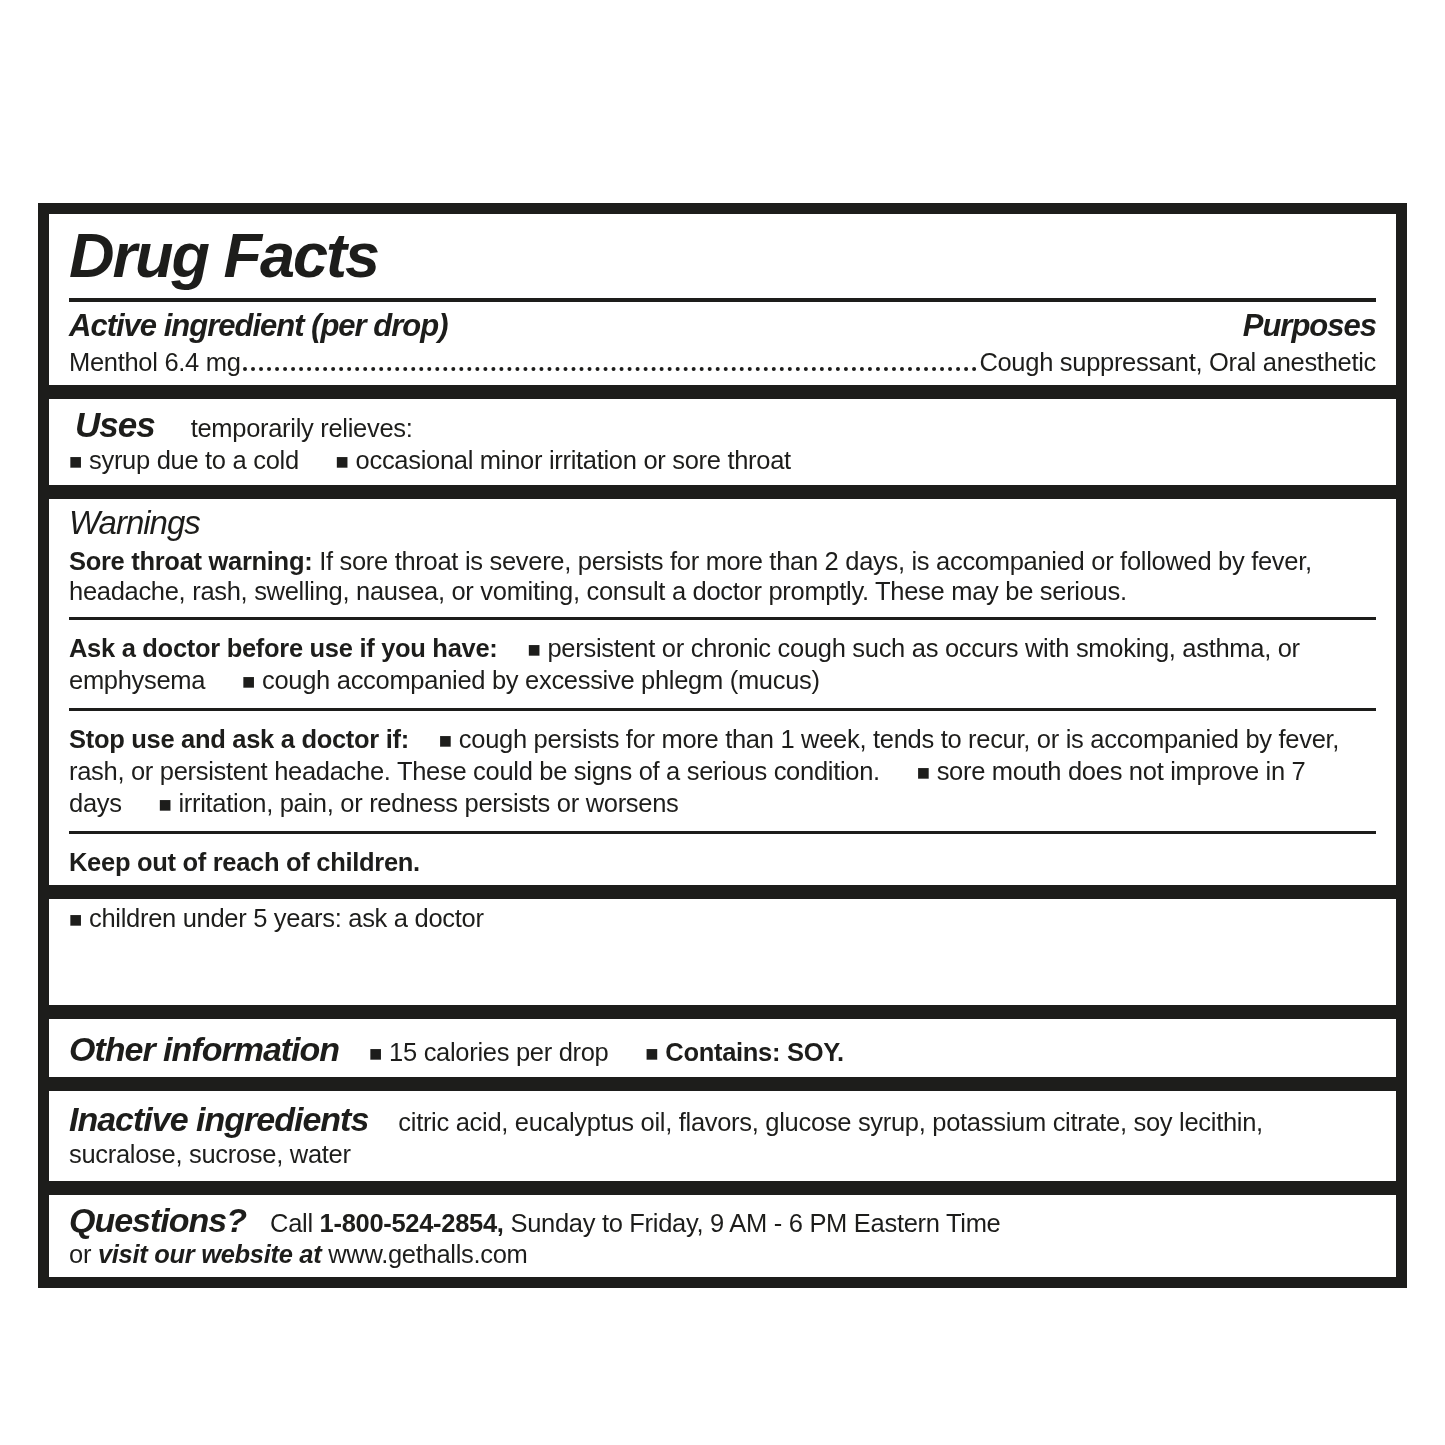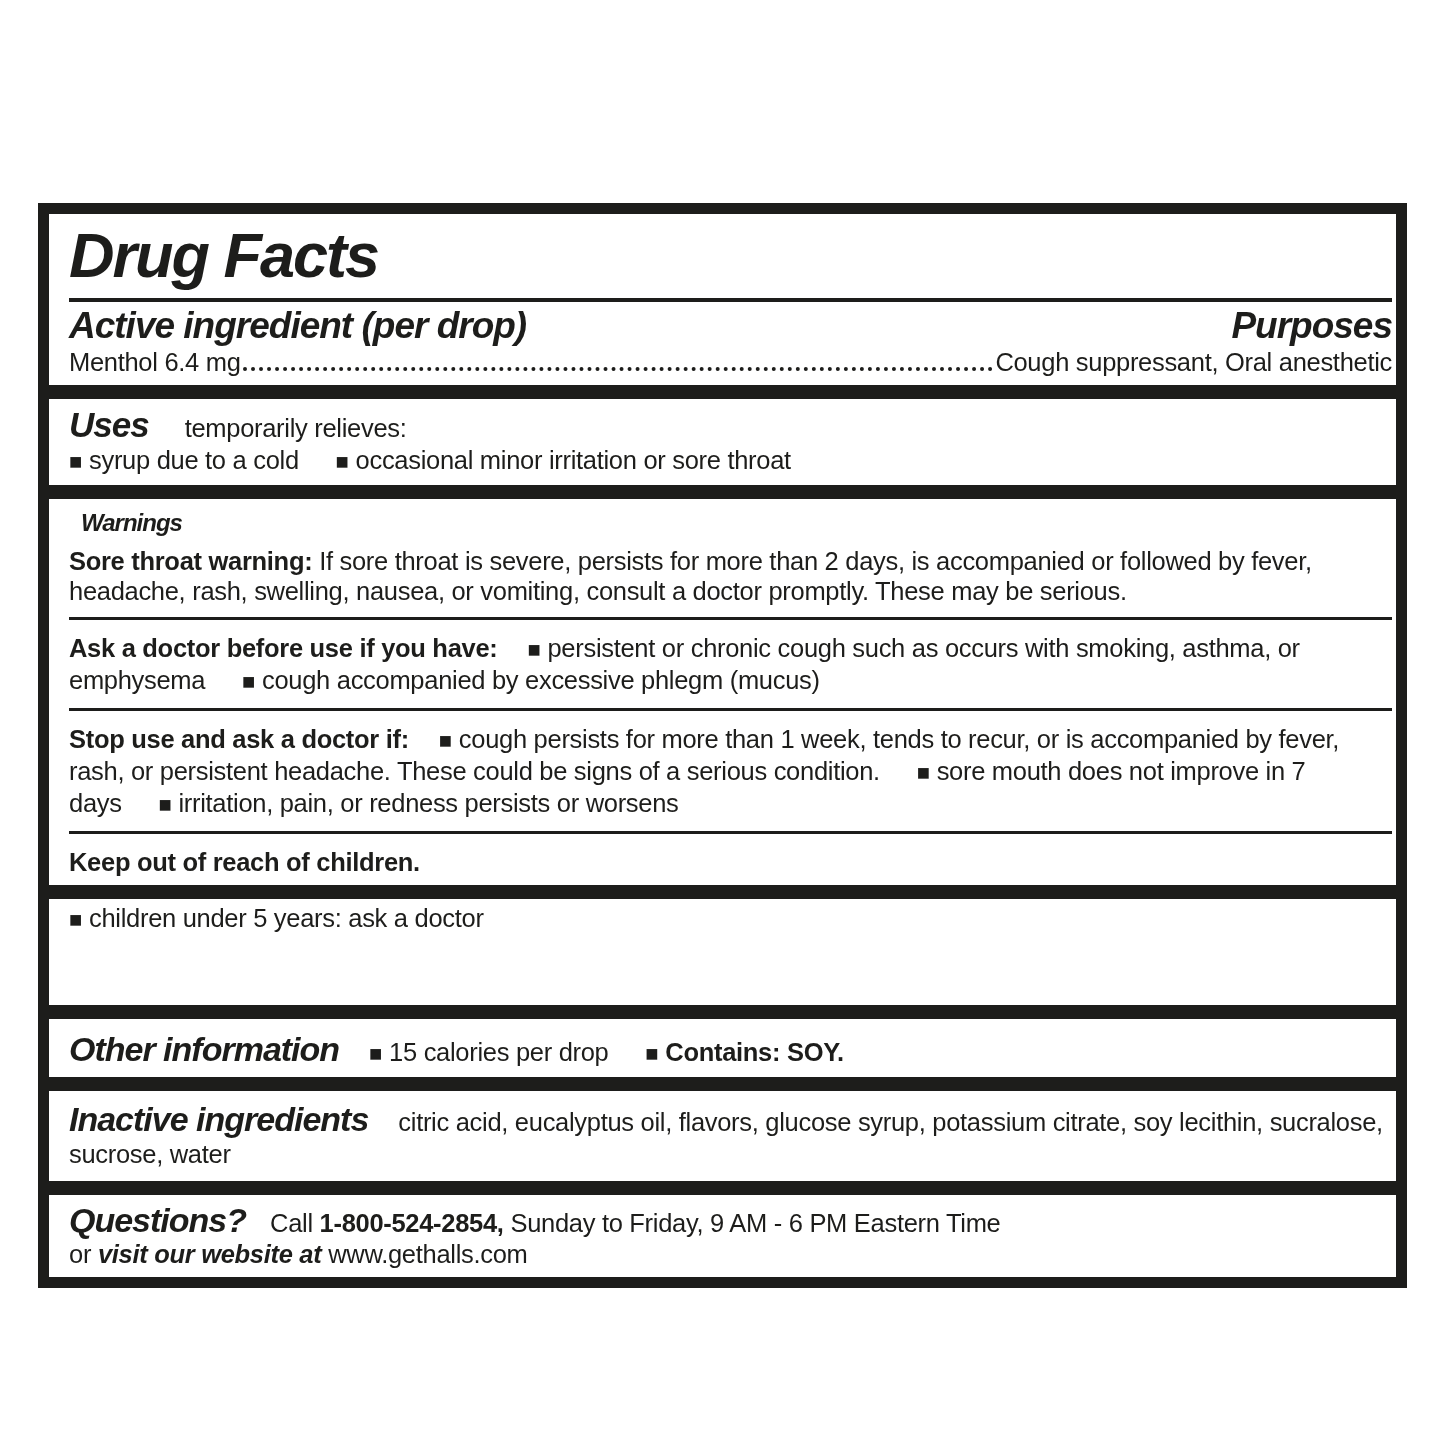--- a/index.html
+++ b/index.html
@@ -25,21 +25,21 @@
     box-sizing: border-box;
     background: #1d1d1b;
     padding: 11px;
     display: flex;
     flex-direction: column;
     gap: 14px;
   }
   .section {
     background: #ffffff;
     box-sizing: border-box;
-    padding: 4px 4px 8px 20px;
+    padding: 4px 20px 8px 20px;
     letter-spacing: -0.3px;
   }
   .body-text {
     font-size: 25.5px;
     line-height: 30px;
     margin: 0;
   }
   .runin {
     font-weight: bold;
   }
@@ -72,21 +72,21 @@
     border: 0;
     margin: 12px 0 6px 0;
   }
   .ai-row {
     display: flex;
     justify-content: space-between;
     align-items: baseline;
     margin-top: 2px;
   }
   .ai-heading, .purposes-heading {
-    font-size: 37px;
+    font-size: 31px;
     line-height: 36px;
     font-weight: bold;
     font-style: italic;
     letter-spacing: -1px;
   }
   .dotted-row {
     display: flex;
     align-items: baseline;
     font-size: 25.5px;
     line-height: 30px;
@@ -102,30 +102,31 @@
   }
   
   .sec-uses { min-height: 84px; padding-top: 6px; }
   .uses-heading {
     font-size: 35px;
     line-height: 40px;
     font-weight: bold;
     font-style: italic;
     letter-spacing: -1px;
     margin-right: 36px;
+    margin-left: 6px;
   }
   
   .sec-warnings { min-height: 351px; }
   .section-heading {
-    font-size: 24px;
+    font-size: 33px;
     line-height: 40px;
-    font-weight: bold;
-    font-style: italic;
-    letter-spacing: -1px;
-    margin: 0 0 3px 12px;
+    font-weight: normal;
+    font-style: italic;
+    letter-spacing: -1px;
+    margin: 0 0 3px 0;
   }
   
   .sec-directions { min-height: 106px; }
   .sec-directions .body-text { margin: 0; }
   
   .sec-other { min-height: 58px; display: flex; align-items: flex-end; }
   .inline-heading {
     font-size: 34px;
     line-height: 40px;
     font-weight: bold;

